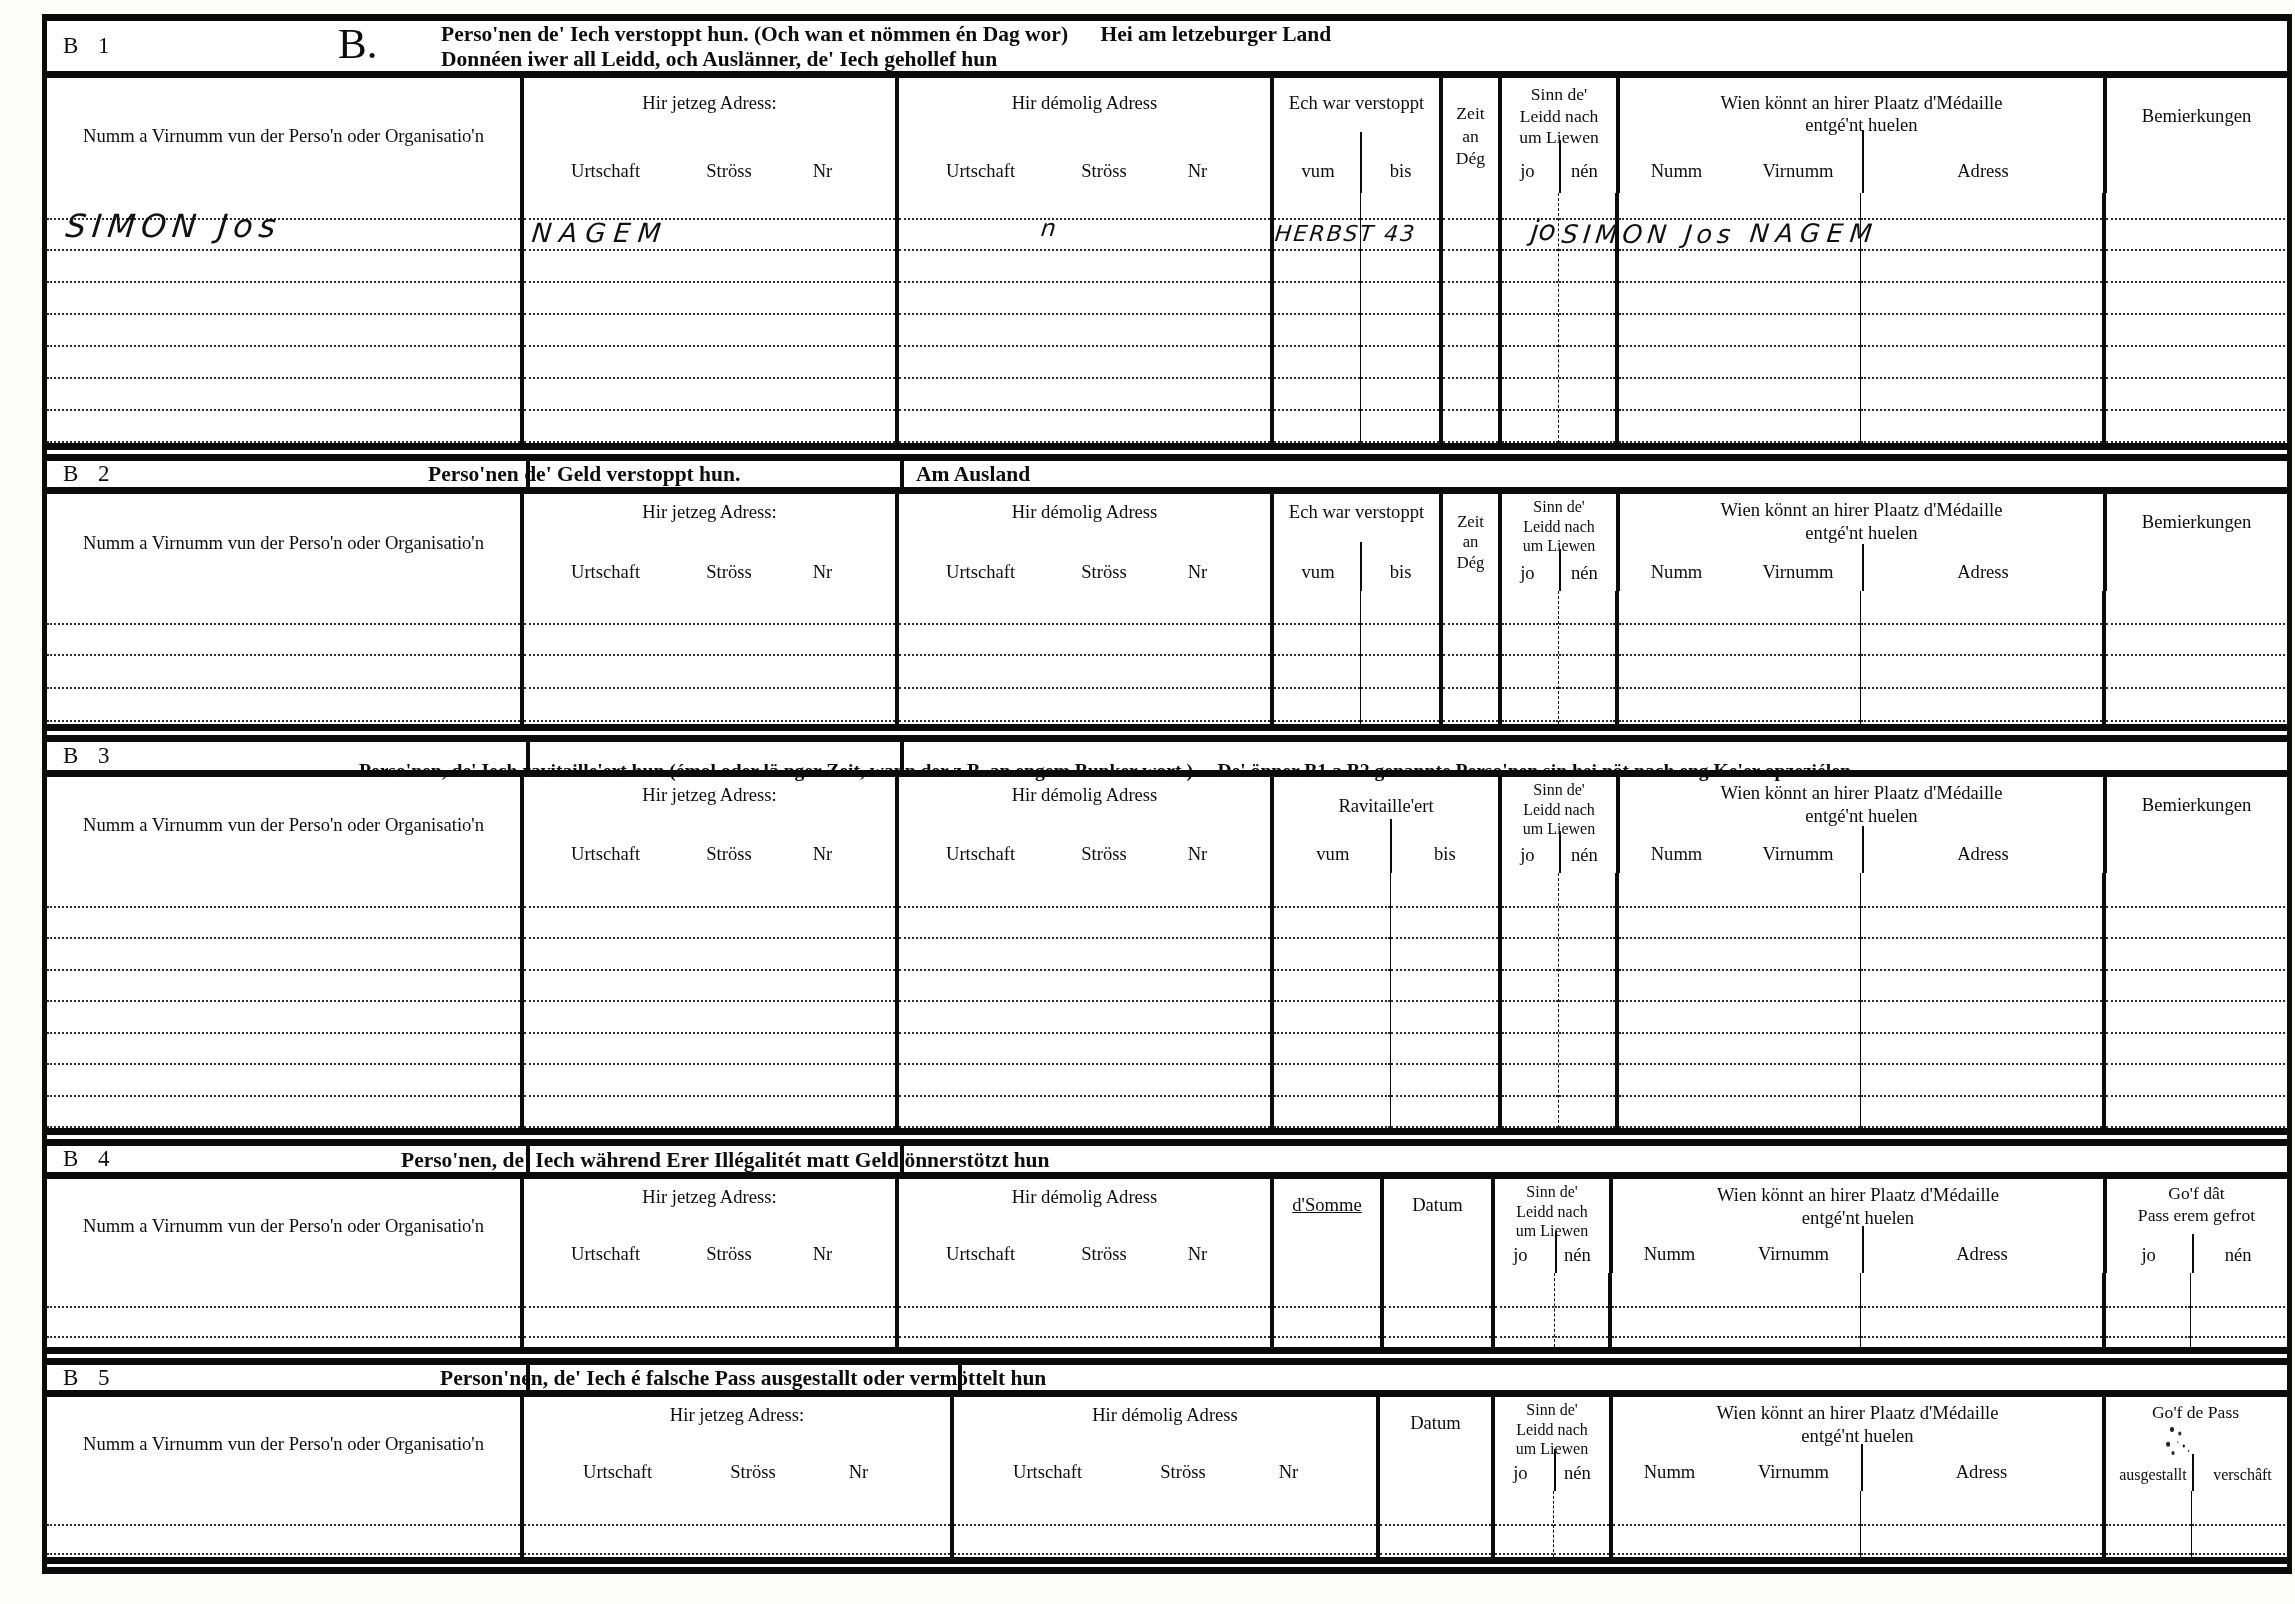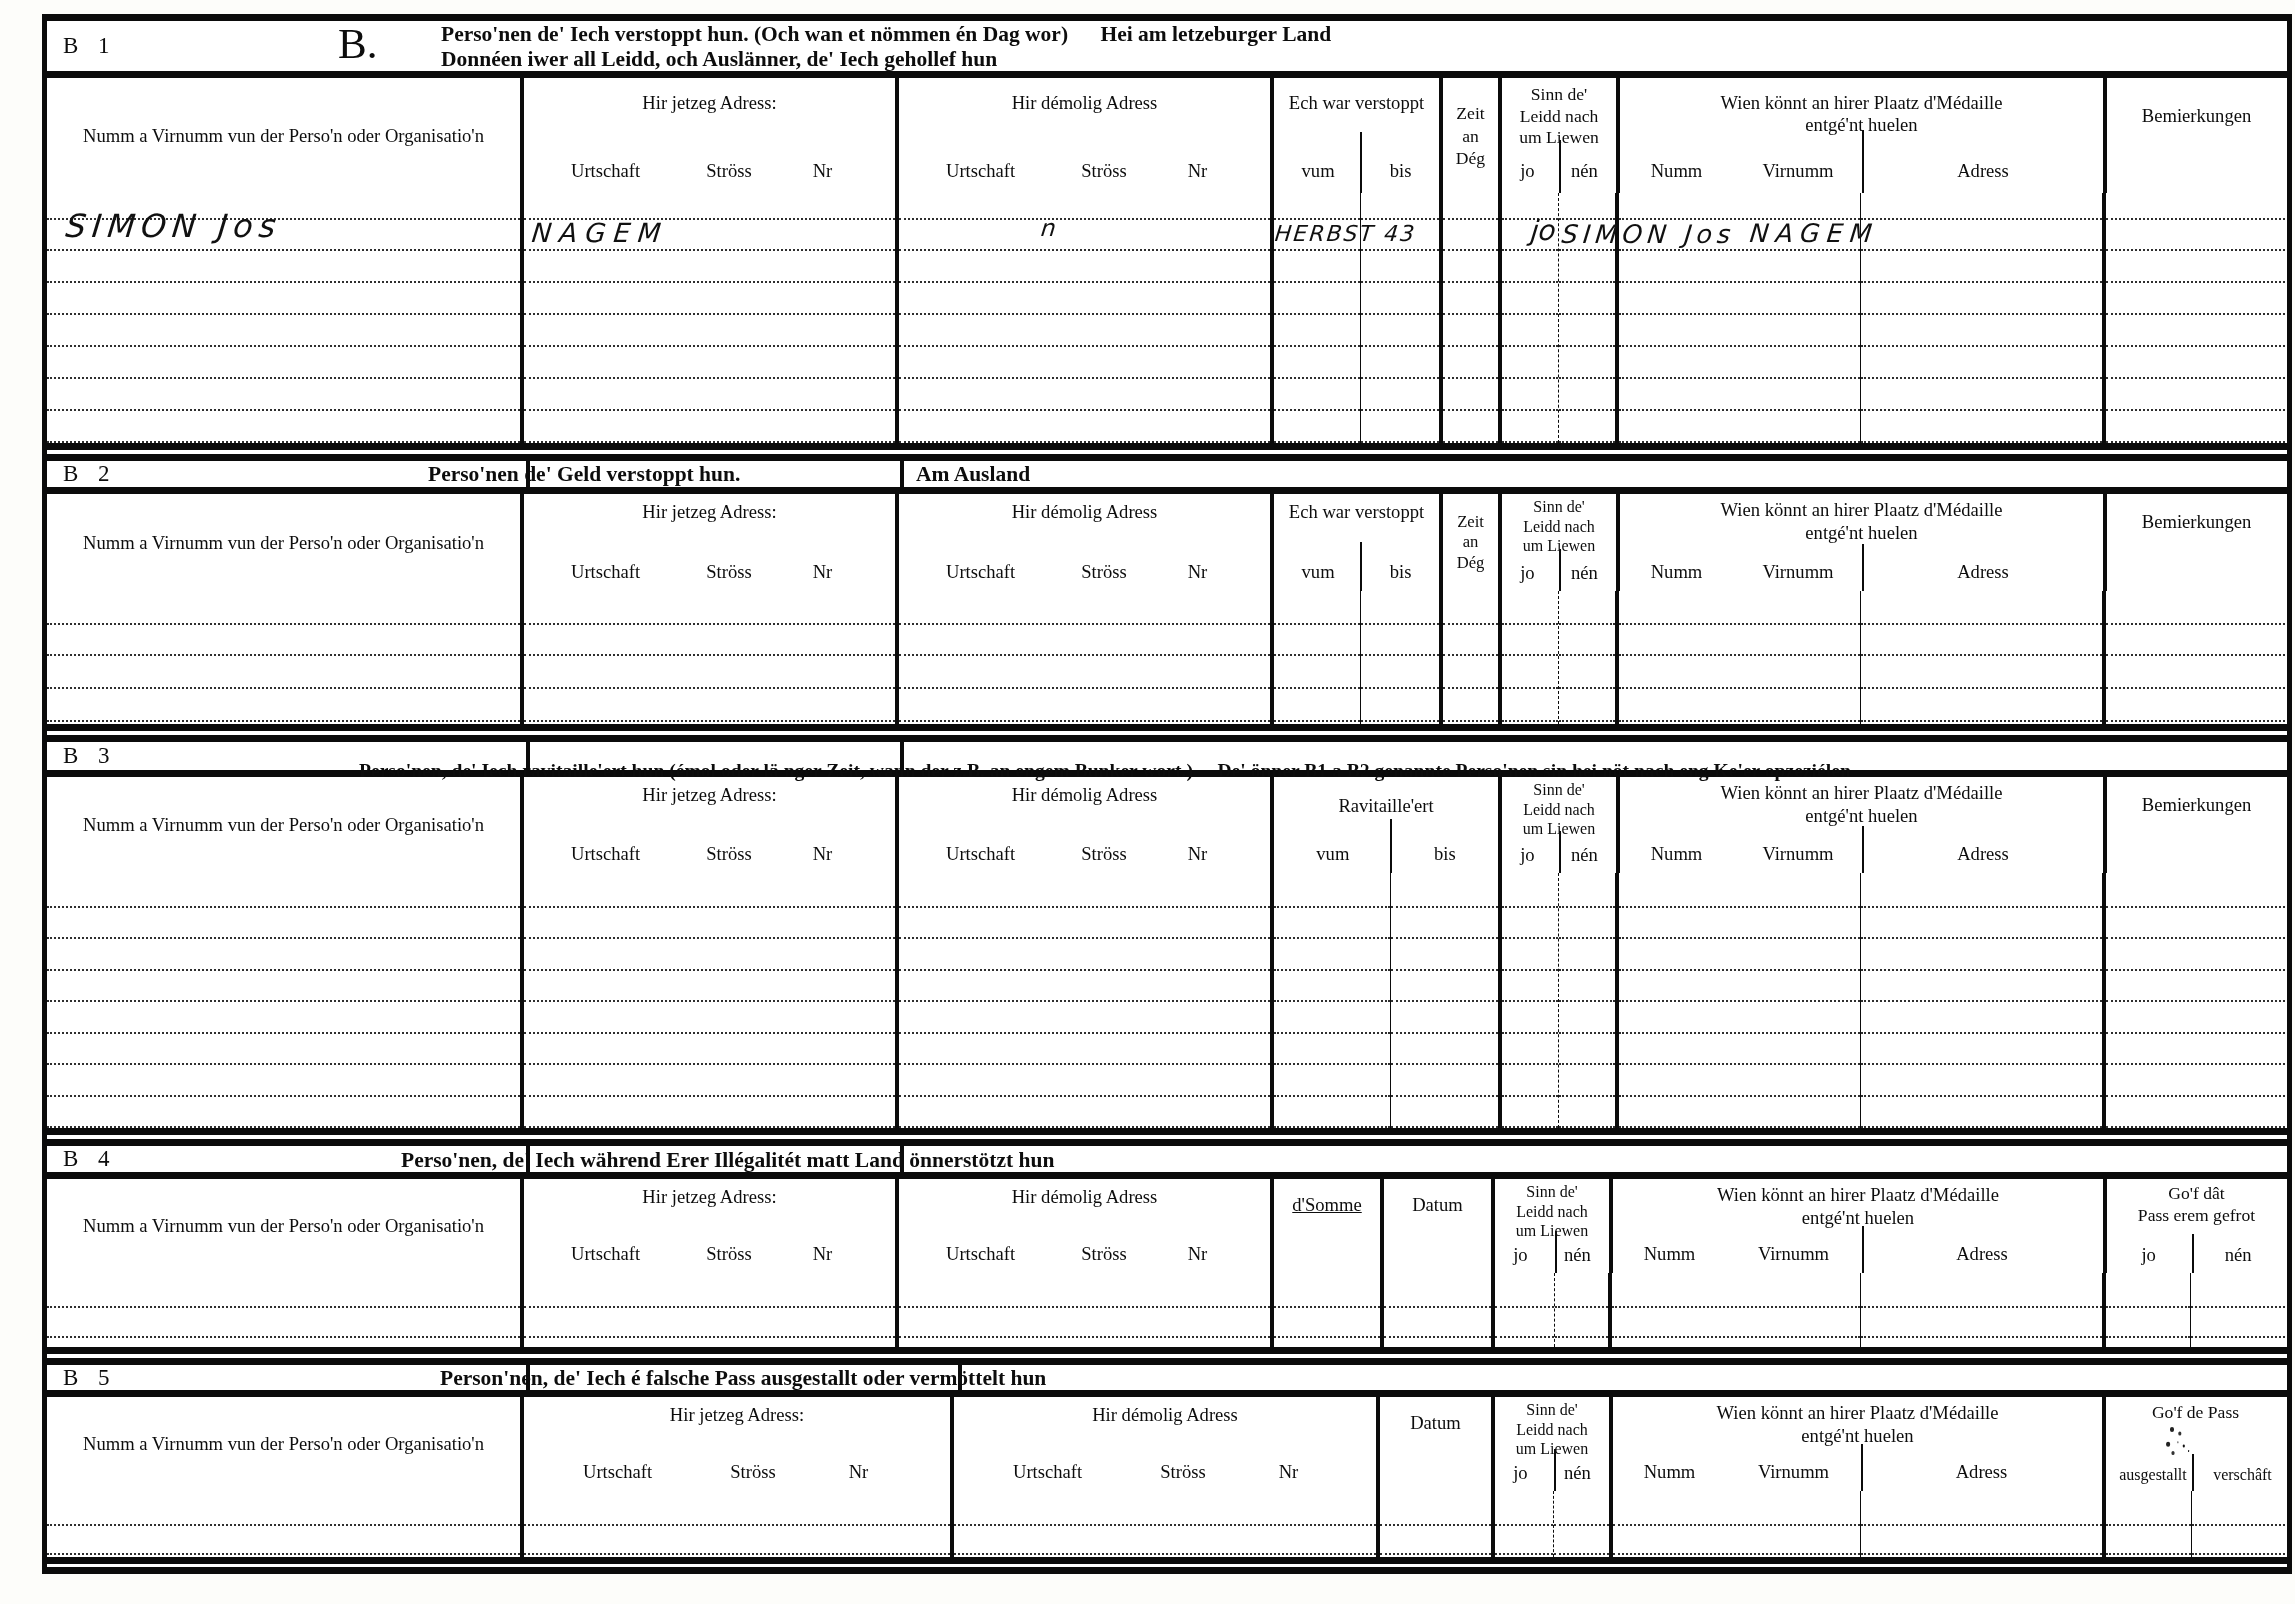--- a/index.html
+++ b/index.html
@@ -625,21 +625,21 @@
           <div class="bfill"></div>
         </div>
   </div>
 
   <div class="gap"></div>
   <div class="hline"></div>
   <div class="band" style="height:25.5px;">
     <div class="seclabel">B 4</div>
     <div class="vseg" style="left:479px;"></div>
     <div class="vseg" style="left:853px;"></div>
-    <div class="titletext" style="position:absolute;left:354px;top:1.5px;">Perso'nen, de' Iech während Erer Illégalitét matt Land önnerstötzt hun</div>
+    <div class="titletext" style="position:absolute;left:354px;top:1.5px;">Perso'nen, de' Iech während Erer Illégalitét matt Geld önnerstötzt hun</div>
   </div>
   <div class="hline"></div>
 
   <div class="row" style="height:94px;">
     <div class="cell" style="width:477px;">
       <div class="ctr">Numm a Virnumm vun der Perso'n oder Organisatio'n</div>
     </div>
     <div class="cell" style="width:375px;">
       <div class="hc">
         <div class="main" style="padding-top:6.9px;">Hir jetzeg Adress:</div>

